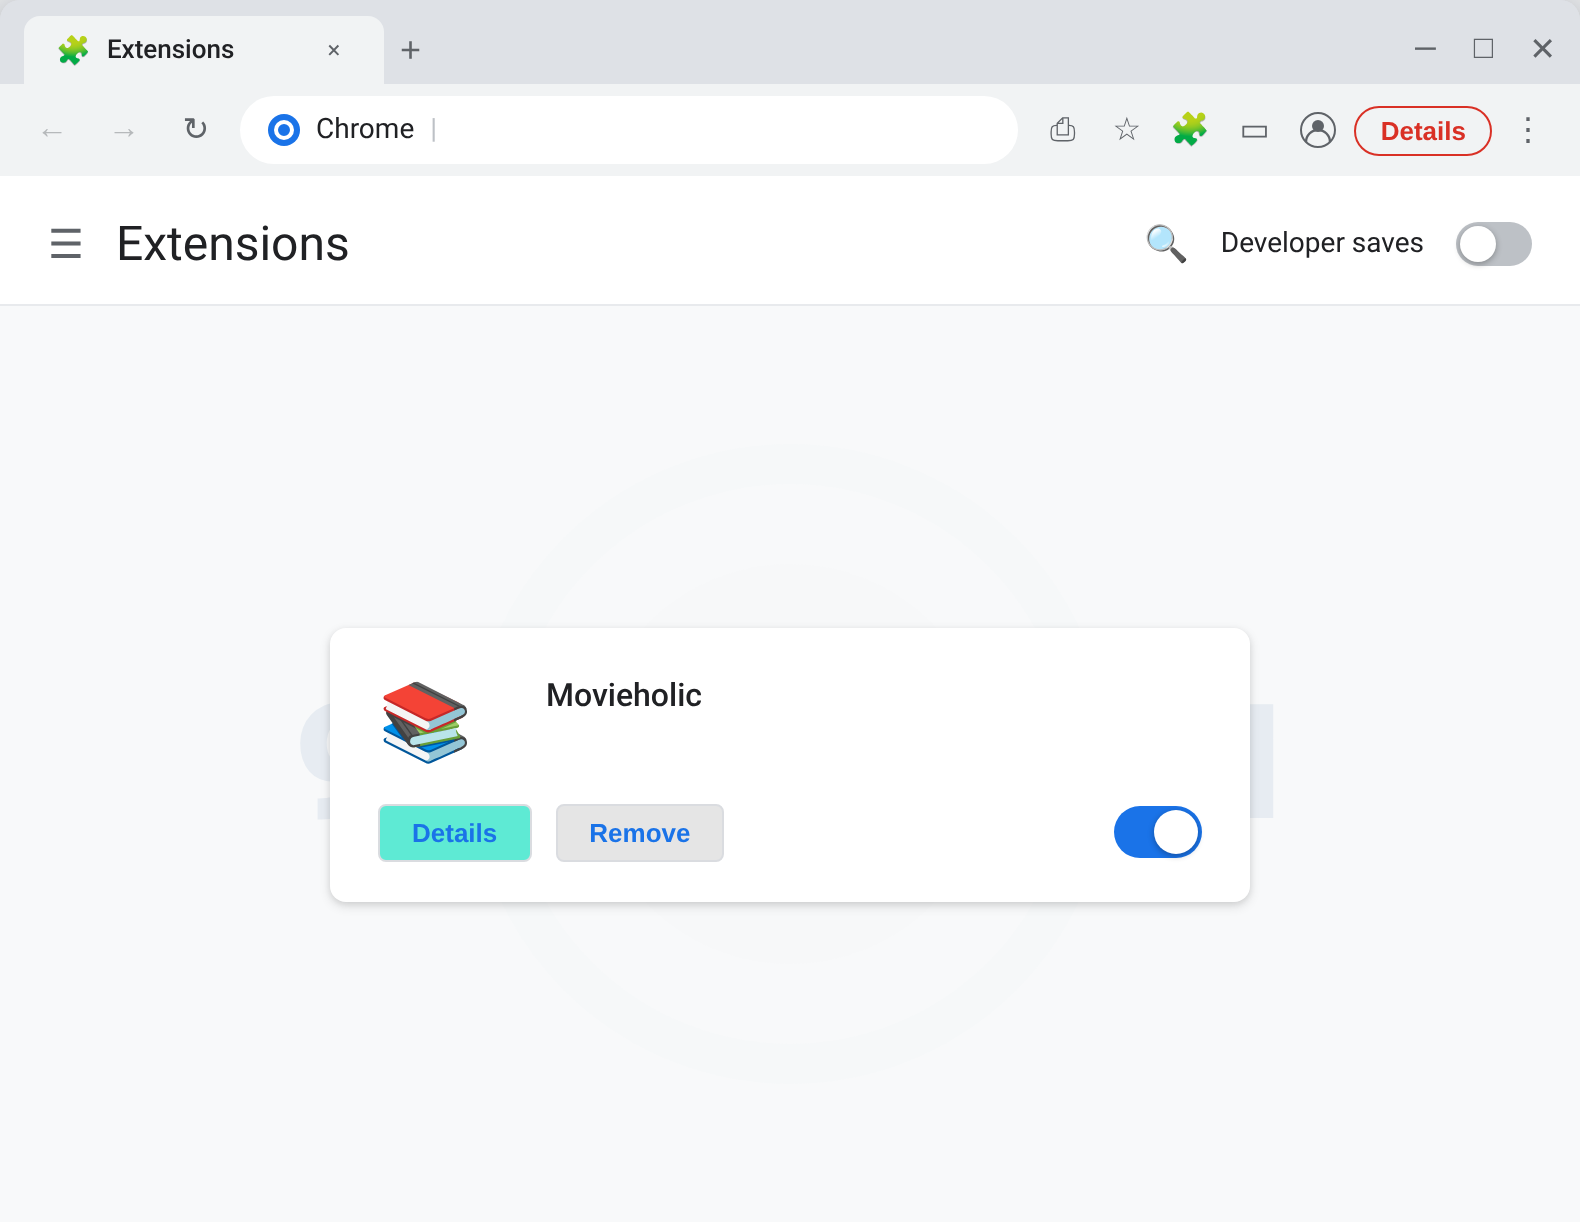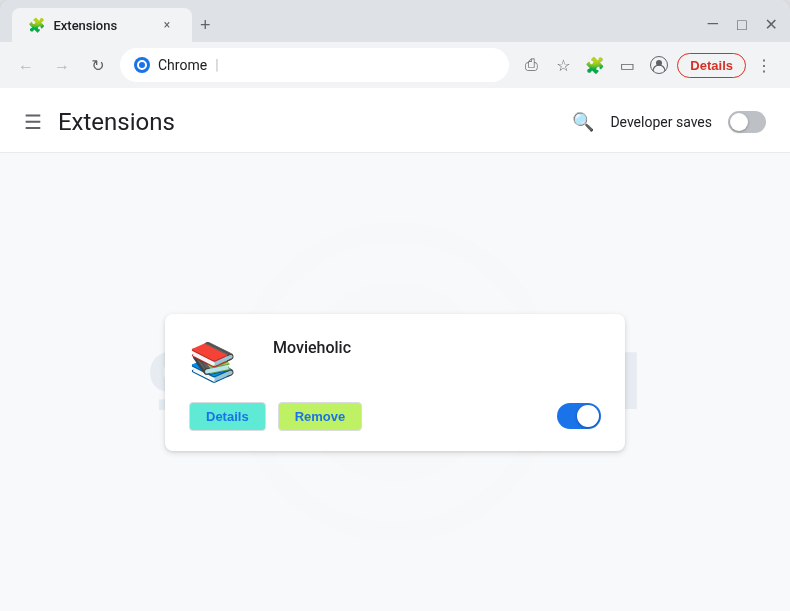--- a/index.html
+++ b/index.html
@@ -348,21 +348,21 @@
       color: #1a73e8;
       font-size: 13px;
       font-weight: 600;
       padding: 6px 16px;
       border-radius: 4px;
       cursor: pointer;
     }
 
     .btn-remove {
       border: 1.5px solid #dadce0;
-      background: #bef264;
+      background: #e5e5e5;
       color: #1a73e8;
       font-size: 13px;
       font-weight: 600;
       padding: 6px 16px;
       border-radius: 4px;
       cursor: pointer;
     }
 
     .ext-toggle {
       margin-left: auto;

